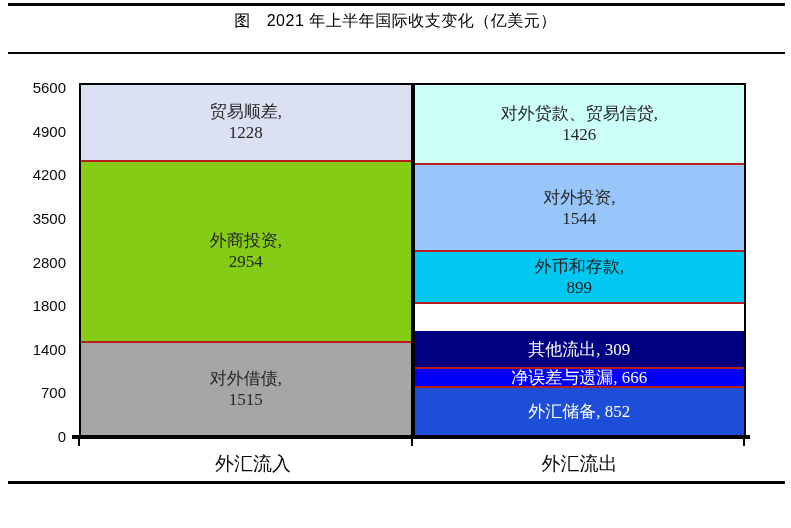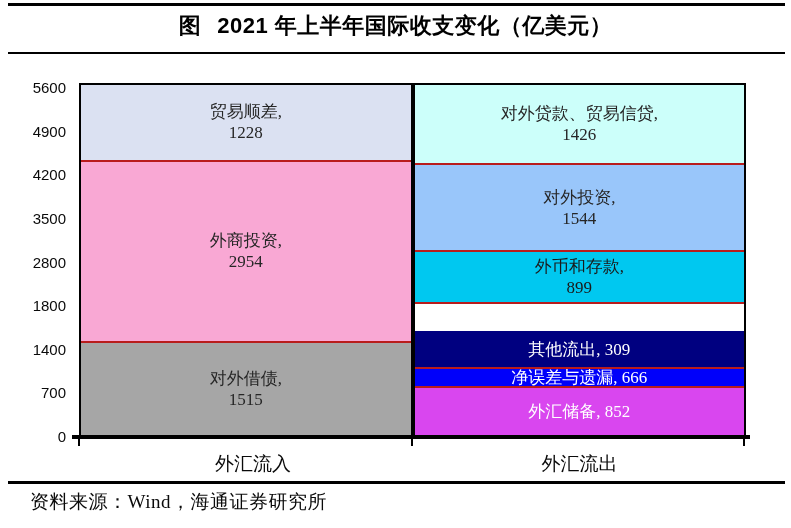--- a/index.html
+++ b/index.html
@@ -3,21 +3,21 @@
 <meta charset="utf-8">
 <style>
   html,body{margin:0;padding:0;background:#ffffff;}
   .page{position:relative;width:791px;height:528px;background:#ffffff;
         font-family:"Liberation Sans",sans-serif;color:#111111;overflow:hidden;}
   .rule{position:absolute;left:8px;width:777px;background:#000000;}
   .rule-top{top:3px;height:3px;}
   .rule-title{top:52px;height:2px;}
   .rule-source{top:481px;height:3px;}
   .chart-title{position:absolute;top:11px;left:0;width:100%;text-align:center;
-               font-size:22px;font-weight:bold;color:#000000;letter-spacing:0.5px;}
+               font-size:16px;font-weight:normal;color:#000000;letter-spacing:0.5px;}
   .chart-title .gap{display:inline-block;width:16px;}
   #y-axis{position:absolute;left:6px;top:0;width:52px;height:528px;}
   .ytick{position:absolute;left:8px;width:52px;text-align:right;
          font-size:15px;line-height:20px;color:#0a0a0a;}
   #plot{position:absolute;left:79px;top:83px;width:667px;height:354px;display:flex;}
   .bar{flex:1 1 0;display:flex;flex-direction:column-reverse;
        border:2px solid #000000;box-sizing:border-box;min-width:0;}
   .seg{display:flex;flex-direction:column;align-items:center;justify-content:center;
        text-align:center;font-family:"Liberation Serif",serif;font-size:17px;
        line-height:21px;box-sizing:border-box;min-height:0;}
@@ -55,31 +55,31 @@
       <div class="ytick" style="top: 121.625px;">4900</div>
       <div class="ytick" style="top: 78px;">5600</div>
     </div>
 
   <div id="plot">
       <div class="bar">
         <div class="seg" style="background: rgb(166, 166, 166); color: rgb(38, 38, 38); flex: 1515 1 0px;">
           <div>对外借债,</div>
           <div>1515</div>
         </div>
-        <div class="seg" style="background: #f9a8d4; color: rgb(38, 38, 38); flex: 2954 1 0px;">
+        <div class="seg" style="background: #84cc16; color: rgb(38, 38, 38); flex: 2954 1 0px;">
           <div>外商投资,</div>
           <div>2954</div>
         </div>
         <div class="seg" style="background: rgb(219, 225, 242); color: rgb(38, 38, 38); flex: 1228 1 0px;">
           <div>贸易顺差,</div>
           <div>1228</div>
         </div>
       </div>
       <div class="bar">
-        <div class="seg" style="background: #d946ef; color: rgb(255, 255, 255); flex: 852 1 0px;">
+        <div class="seg" style="background: #1d4ed8; color: rgb(255, 255, 255); flex: 852 1 0px;">
           <div>外汇储备, 852</div>
         </div>
         <div class="seg" style="background: rgb(0, 0, 250); color: rgb(255, 255, 255); flex: 306 1 0px;">
           <div>净误差与遗漏, 666</div>
         </div>
         <div class="seg" style="background: rgb(0, 0, 128); color: rgb(255, 255, 255); flex: 660 1 0px; margin-top: 27px;">
           <div>其他流出, 309</div>
         </div>
         <div class="seg" style="background: rgb(0, 200, 240); color: rgb(26, 26, 26); flex: 899 1 0px;">
           <div>外币和存款,</div>
@@ -99,15 +99,14 @@
   <div class="axis-line"></div>
   <div class="axis-tick" style="left:78px"></div>
   <div class="axis-tick" style="left:411px"></div>
   <div class="axis-tick" style="left:743px"></div>
 
   <div class="xlabel xlabel-left">外汇流入</div>
   <div class="xlabel xlabel-right">外汇流出</div>
 
   <div class="rule rule-source"></div>
 
-  <div class="source">资料来源：Wind，海通证券研究所</div>
 
 </div>
 
 </body></html>

